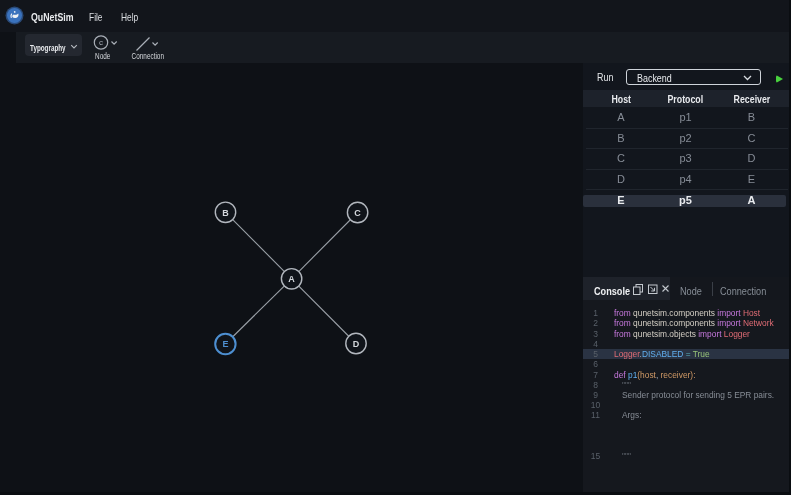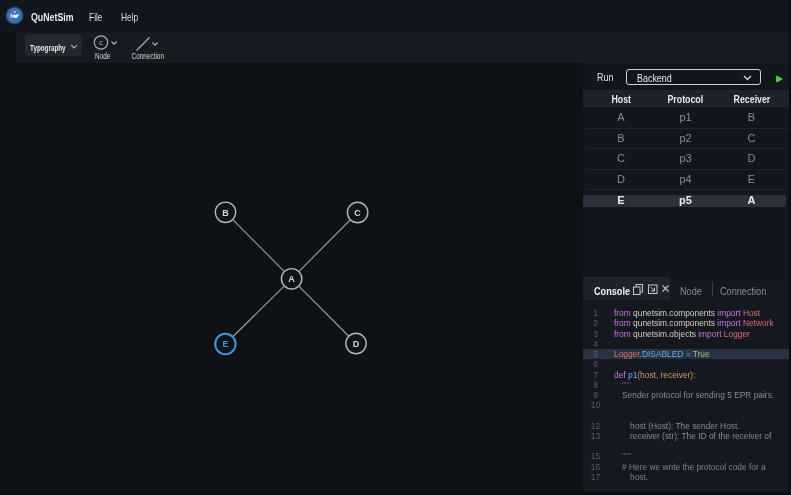--- a/index.html
+++ b/index.html
@@ -183,22 +183,19 @@
       <div class="cl" style="top:8.2px"><span class="ln">1</span><span class="ct" style="left:31px"><span class="kw">from</span> <span class="mod">qunetsim.components</span> <span class="kw">import</span> <span class="cls">Host</span></span></div>
       <div class="cl" style="top:18.42px"><span class="ln">2</span><span class="ct" style="left:31px"><span class="kw">from</span> <span class="mod">qunetsim.components</span> <span class="kw">import</span> <span class="cls">Network</span></span></div>
       <div class="cl" style="top:28.64px"><span class="ln">3</span><span class="ct" style="left:31px"><span class="kw">from</span> <span class="mod">qunetsim.objects</span> <span class="kw">import</span> <span class="cls">Logger</span></span></div>
       <div class="cl" style="top:38.86px"><span class="ln">4</span><span class="ct" style="left:31px"></span></div>
       <div class="cl hlline" style="top:49.08px"><span class="ln">5</span><span class="ct" style="left:31px"><span class="cls">Logger</span><span class="pl">.</span><span class="attr">DISABLED</span> <span class="op">=</span> <span class="bool">True</span></span></div>
       <div class="cl" style="top:59.3px"><span class="ln">6</span><span class="ct" style="left:31px"></span></div>
       <div class="cl" style="top:69.52px"><span class="ln">7</span><span class="ct" style="left:31px"><span class="kw">def</span> <span class="fn">p1</span><span class="param">(host</span><span class="pl">,</span> <span class="param">receiver):</span></span></div>
       <div class="cl" style="top:79.74px"><span class="ln">8</span><span class="ct" style="left:39px"><span class="q">"""</span></span></div>
       <div class="cl" style="top:89.96px"><span class="ln">9</span><span class="ct" style="left:39px"><span class="doc">Sender protocol for sending 5 EPR pairs.</span></span></div>
       <div class="cl" style="top:100.18px"><span class="ln">10</span><span class="ct" style="left:31px"></span></div>
-      <div class="cl" style="top:120.62px"><span class="ln">12</span><span class="ct" style="left:47px"><span class="doc">host (Host): The sender Host.</span></span></div>
-      <div class="cl" style="top:130.84px"><span class="ln">13</span><span class="ct" style="left:47px"><span class="doc">receiver (str): The ID of the receiver of</span></span></div>
+      <div class="cl" style="top:110.4px"><span class="ln">11</span><span class="ct" style="left:39px"><span class="doc">Args:</span></span></div>
       <div class="cl" style="top:151.28px"><span class="ln">15</span><span class="ct" style="left:39px"><span class="q">"""</span></span></div>
-      <div class="cl" style="top:161.5px"><span class="ln">16</span><span class="ct" style="left:39px"><span class="cm"># Here we write the protocol code for a</span></span></div>
-      <div class="cl" style="top:171.72px"><span class="ln">17</span><span class="ct" style="left:47px"><span class="cm">host.</span></span></div>
     </div>
   </div>
   <div style="position:absolute;right:0;top:0;width:2.5px;height:495px;background:#0a0d11;z-index:50"></div>
   <div style="position:absolute;left:0;top:491.5px;width:791px;height:3.5px;background:#0a0d11;z-index:50"></div>
 </div>
 
 </body></html>

